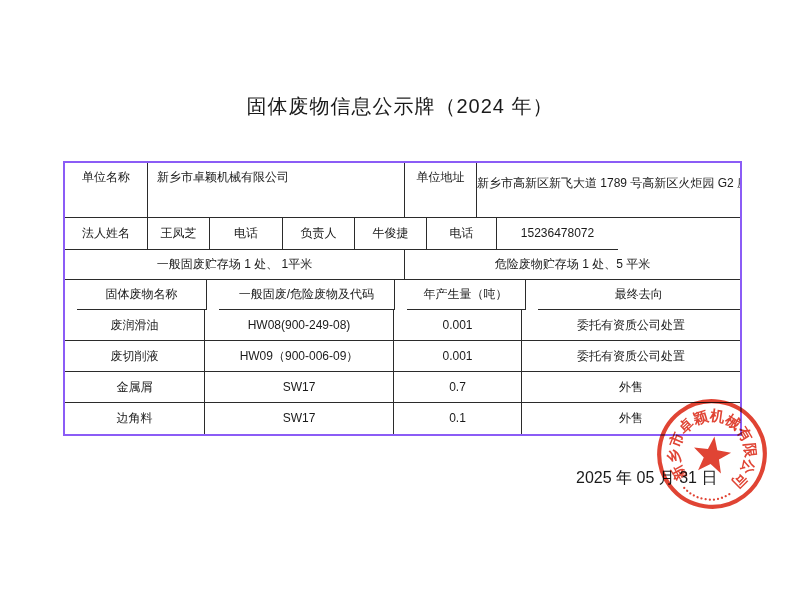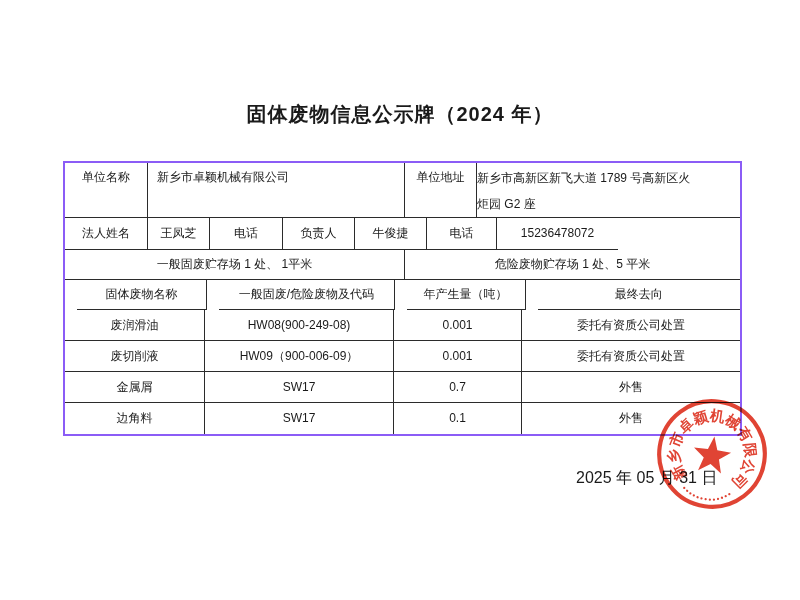--- a/index.html
+++ b/index.html
@@ -4,22 +4,22 @@
 <style>
   html,body{margin:0;padding:0;}
   body{
     width:800px;height:600px;background:#ffffff;overflow:hidden;
     font-family:"Liberation Sans","DejaVu Sans",sans-serif;
     color:#1a1a1a;
     -webkit-font-smoothing:antialiased;
   }
   .page{position:relative;width:800px;height:600px;background:#fff;}
   .doc-title{
-    position:absolute;top:101px;left:0;width:800px;
-    text-align:center;font-size:20px;font-weight:bold;letter-spacing:1px;
+    position:absolute;top:93px;left:0;width:800px;
+    text-align:center;font-size:20px;font-weight:normal;letter-spacing:1px;
   }
   .doc-table{
     position:absolute;left:63px;top:161px;width:675px;
     border:2px solid #8b5cf6;box-sizing:content-box;
     font-size:12px;
   }
   .trow{display:flex;width:675px;}
   .cell{
     box-sizing:border-box;
     border-right:1px solid #2b2b2b;
@@ -29,21 +29,21 @@
     overflow:hidden;
   }
   .cell.last{border-right:none;}
   .trow.bot .cell{border-bottom:none;}
   .r1 .cell{height:55px;align-items:flex-start;padding-top:7px;}
   .r2 .cell{height:32px;}
   .r3 .cell{height:30px;}
   .r4 .cell{height:30px;margin-left:12px;}
   .rd .cell{height:31px;}
   .cell.left{justify-content:flex-start;text-align:left;padding-left:9px;}
-  .addr-cell{flex-direction:column;justify-content:flex-end;}
+  .addr-cell{flex-direction:row;justify-content:space-between;}
   .addr-line{display:block;line-height:26px;white-space:nowrap;}
   .doc-date{
     position:absolute;left:576px;top:468px;width:200px;
     text-align:left;font-size:16px;white-space:nowrap;
   }
   .seal{
     position:absolute;left:653px;top:395px;width:118px;height:118px;
     transform:rotate(8deg);
     mix-blend-mode:multiply;opacity:0.88;
     pointer-events:none;

